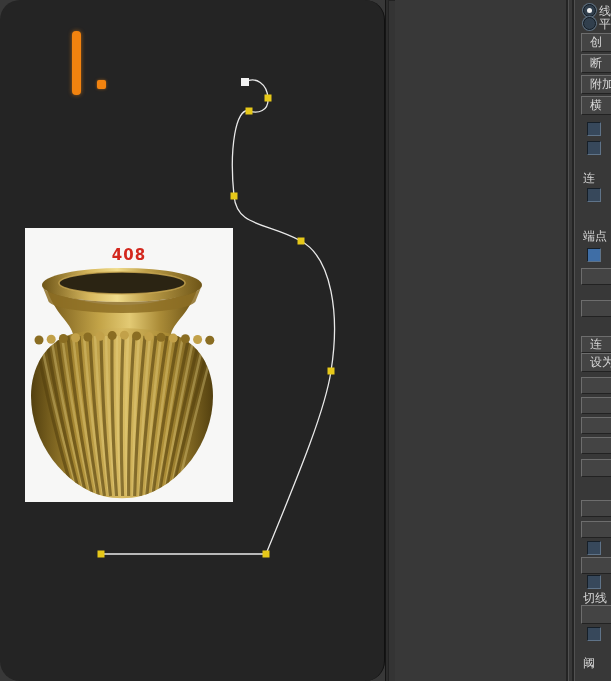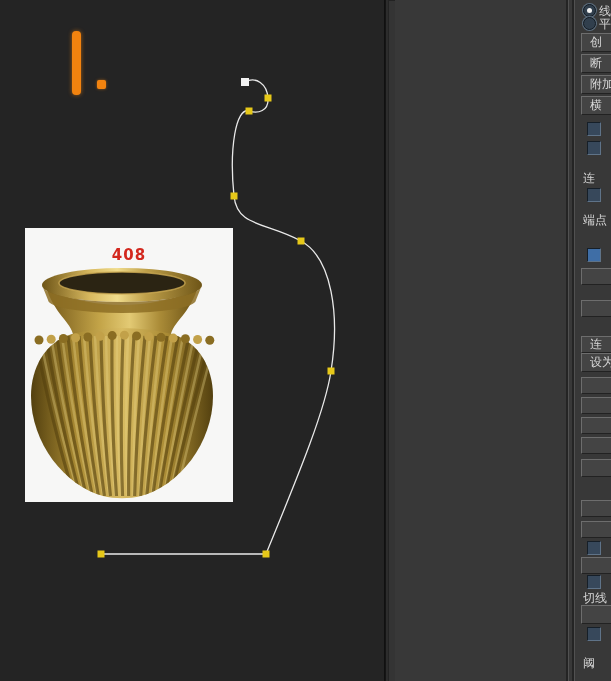--- a/index.html
+++ b/index.html
@@ -1,21 +1,21 @@
 <!DOCTYPE html>
 <html><head>
 <meta charset="utf-8">
 <style>
   html,body{margin:0;padding:0;background:#1b1b1b;}
   #app{position:relative;width:611px;height:681px;overflow:hidden;
        font-family:"DejaVu Sans","Liberation Sans",sans-serif;font-size:12px;color:#d6d6d6;
        background:#383838;}
   .abs{position:absolute;}
   
-  #viewport{left:0;top:0;width:384px;height:681px;background:#242424;border-right:1px solid #101010;}
+  #viewport{left:0;top:0;width:384px;height:681px;background:#242424;border-right:1px solid #101010;border-radius:20px;}
   #step-bar{left:72px;top:31px;width:9px;height:64px;border-radius:4px;background:#f2830f;box-shadow:0 0 4px rgba(242,131,15,.6);}
   #step-dot{left:97px;top:80px;width:9px;height:9px;border-radius:2px;background:#f2830f;box-shadow:0 0 3px rgba(242,131,15,.6);}
   #refimg{left:25px;top:228px;width:208px;height:274px;background:#f7f7f6;}
   #ref-label{left:0;top:18px;width:208px;text-align:center;color:#d3281e;font-size:15px;letter-spacing:1px;font-weight:bold;}
   #watermark{left:23px;top:628px;font-family:"DejaVu Serif","Liberation Serif",serif;font-weight:bold;font-size:23px;color:#eceae6;letter-spacing:1px;}
   
   #vscroll{left:385px;top:0;width:10px;height:681px;background:#2c2c2c;border-left:1px solid #151515;border-right:1px solid #202020;}
   #vscroll .thumb{position:absolute;left:2px;top:0;width:6px;height:681px;background:#343434;border:1px solid #232323;}
   
   #panel{left:395px;top:0;width:170px;height:681px;background:#383838;}
@@ -232,21 +232,21 @@
       <div class="rs-lbl" style="left: 22px; top: 16px;">平</div>
       <div class="radio" style="position: absolute; left: 6px; top: 17px;"></div>
       <div class="rs-btn raised" style="top: 33px; height: 17px;">创</div>
       <div class="rs-btn raised" style="top: 54px; height: 17px;">断</div>
       <div class="rs-btn raised" style="top: 75px; height: 17px;">附加</div>
       <div class="rs-btn raised" style="top: 96px; height: 17px;">横</div>
       <div class="check rs-check" style="top: 122px;"></div>
       <div class="check rs-check" style="top: 141px;"></div>
       <div class="rs-lbl" style="top: 170px;">连</div>
       <div class="check rs-check" style="top: 188px;"></div>
-      <div class="rs-lbl" style="top: 212px;">端点</div>
+      <div class="rs-lbl" style="top: 228px;">端点</div>
       <div class="check rs-check on" style="top: 248px;"></div>
       <div class="rs-btn raised" style="top: 268px; height: 15px;"></div>
       <div class="rs-btn raised" style="top: 300px; height: 15px;"></div>
       <div class="rs-btn raised" style="top: 336px; height: 15px;">连</div>
       <div class="rs-btn raised" style="top: 353px; height: 17px;">设为</div>
       <div class="rs-btn raised" style="top: 377px; height: 15px;"></div>
       <div class="rs-btn raised" style="top: 397px; height: 15px;"></div>
       <div class="rs-btn raised" style="top: 417px; height: 15px;"></div>
       <div class="rs-btn raised" style="top: 437px; height: 15px;"></div>
       <div class="rs-btn raised" style="top: 459px; height: 16px;"></div>

